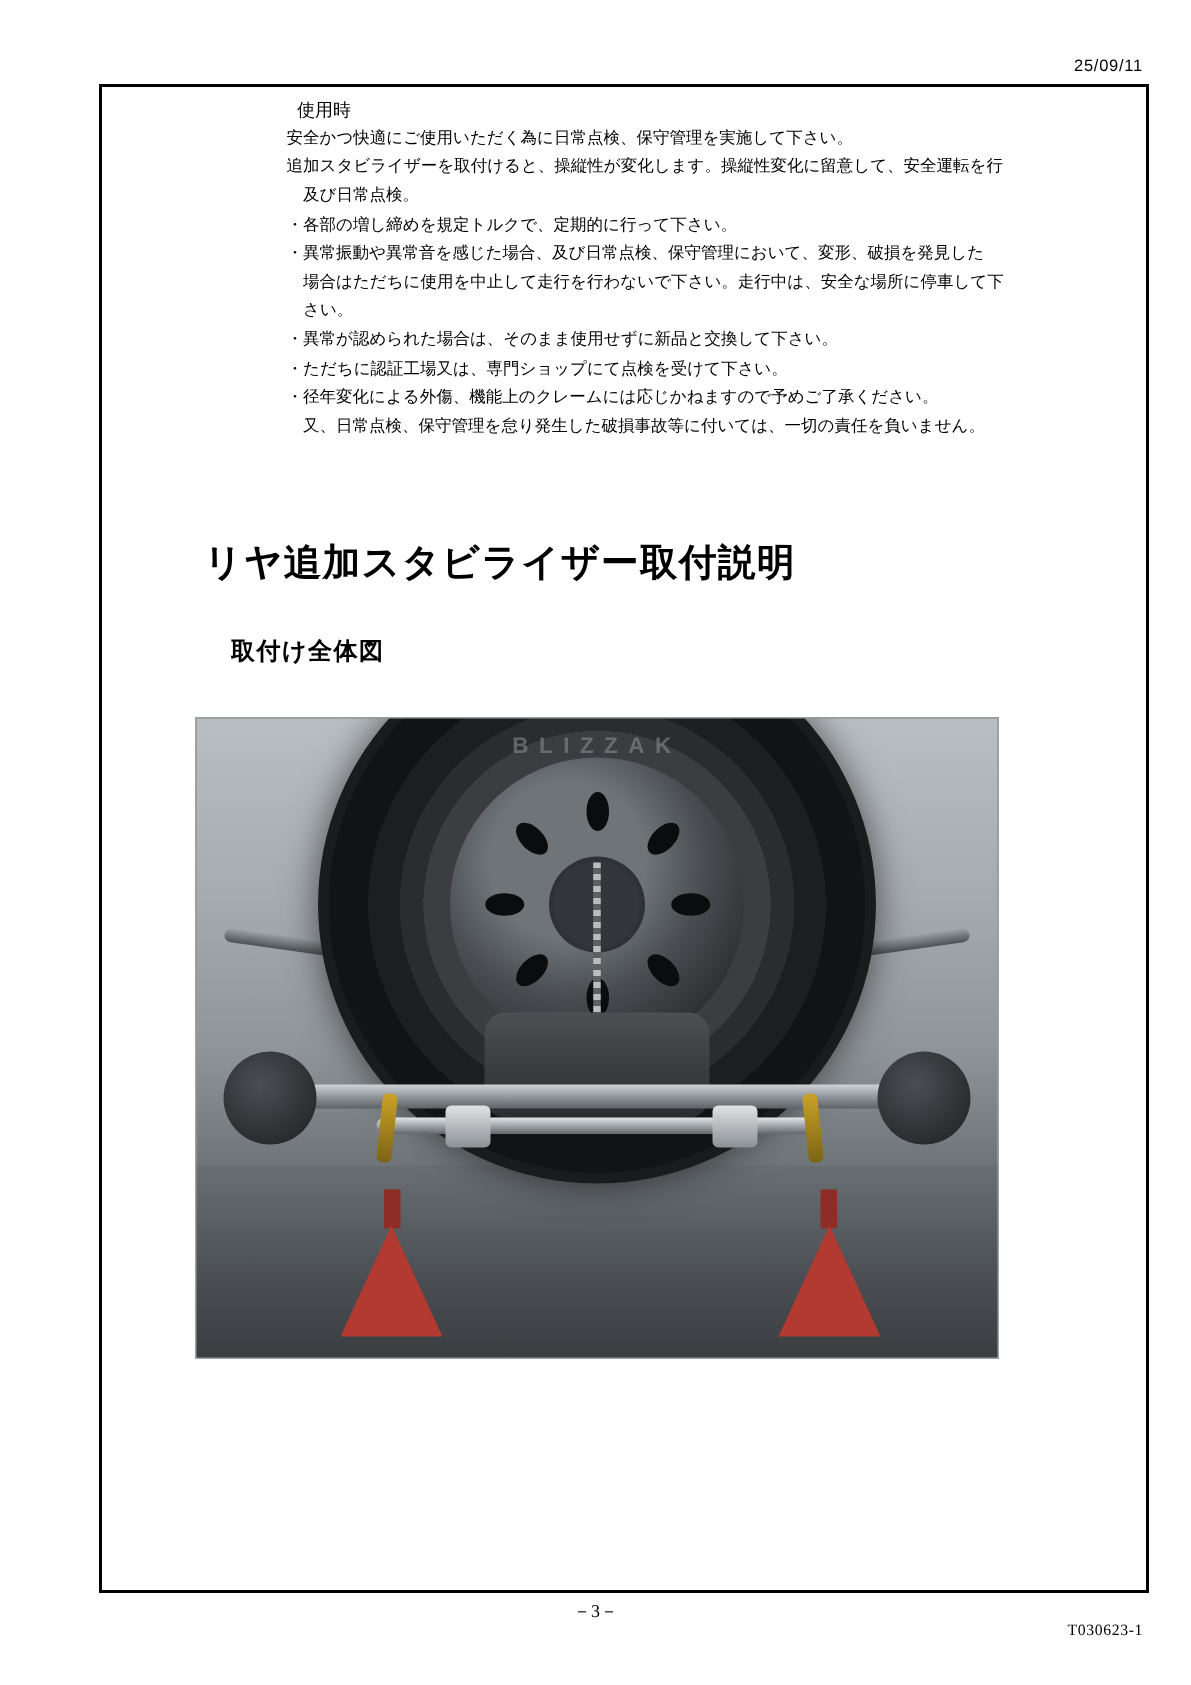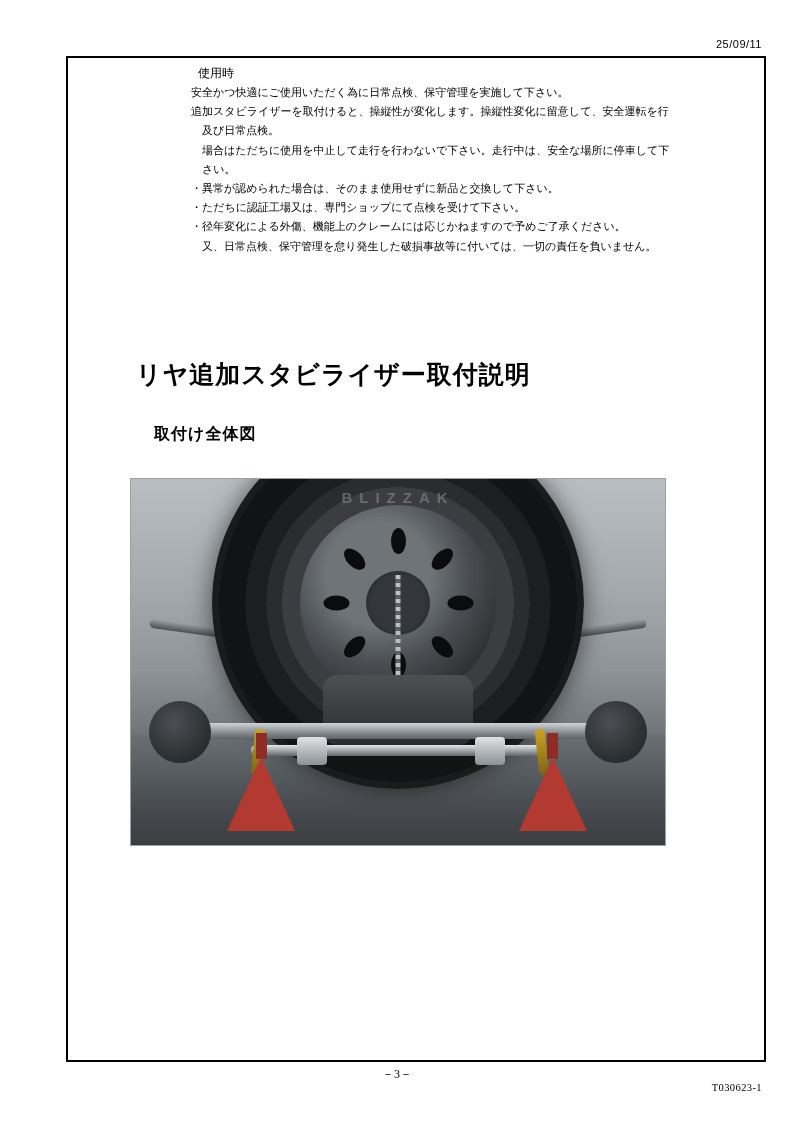--- a/index.html
+++ b/index.html
@@ -82,21 +82,21 @@
     top: 366px;
     font-size: 16px;
     font-weight: bold;
     letter-spacing: 1px;
   }
   .figure {
     position: absolute;
     left: 62px;
     top: 420px;
     width: 536px;
-    height: 368px;
+    height: 428px;
     border: 1px solid #9aa0a4;
     box-sizing: border-box;
     overflow: hidden;
     background: #8d9196;
   }
   .fig-sky {
     position: absolute;
     left: 0; top: 0; width: 100%; height: 100%;
     background:
       linear-gradient(180deg, #b9bec2 0%, #a6abb0 28%, #8f9498 52%, #6e7478 70%, #55595d 86%, #3e4245 100%);
@@ -281,20 +281,22 @@
 
   <div class="frame">
     <div class="content">
 
       <div class="usage-head">使用時</div>
 
       <ul class="note-list">
         <li>安全かつ快適にご使用いただく為に日常点検、保守管理を実施して下さい。</li>
         <li>追加スタビライザーを取付けると、操縦性が変化します。操縦性変化に留意して、安全運転を行</li>
         <li class="indent-cont">及び日常点検。</li>
+        <li>・各部の増し締めを規定トルクで、定期的に行って下さい。</li>
+        <li>・異常振動や異常音を感じた場合、及び日常点検、保守管理において、変形、破損を発見した</li>
         <li class="indent-cont">場合はただちに使用を中止して走行を行わないで下さい。走行中は、安全な場所に停車して下</li>
         <li class="indent-cont">さい。</li>
         <li>・異常が認められた場合は、そのまま使用せずに新品と交換して下さい。</li>
         <li>・ただちに認証工場又は、専門ショップにて点検を受けて下さい。</li>
         <li>・径年変化による外傷、機能上のクレームには応じかねますので予めご了承ください。</li>
         <li class="indent-cont">又、日常点検、保守管理を怠り発生した破損事故等に付いては、一切の責任を負いません。</li>
       </ul>
 
       <div class="title-main">リヤ追加スタビライザー取付説明</div>
       <div class="title-sub">取付け全体図</div>

